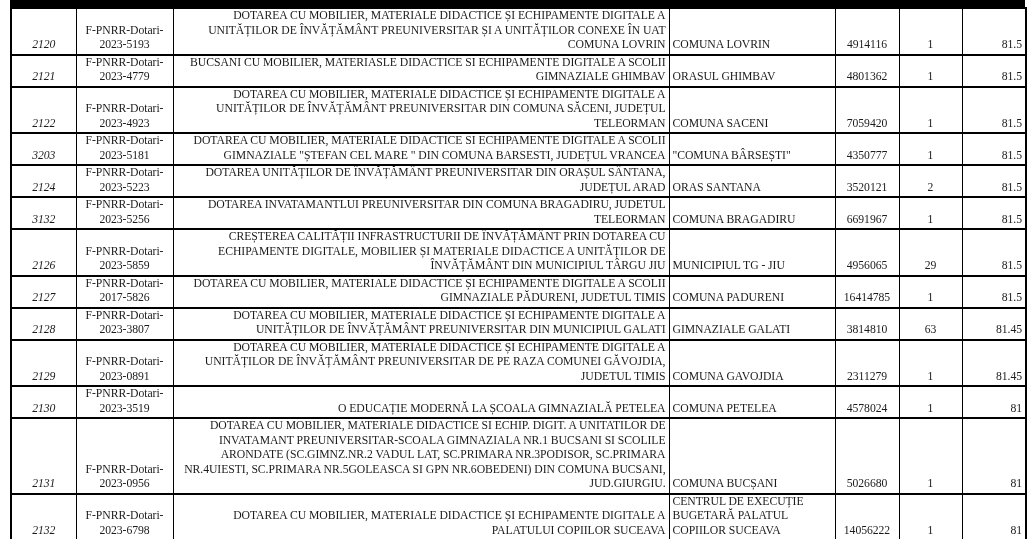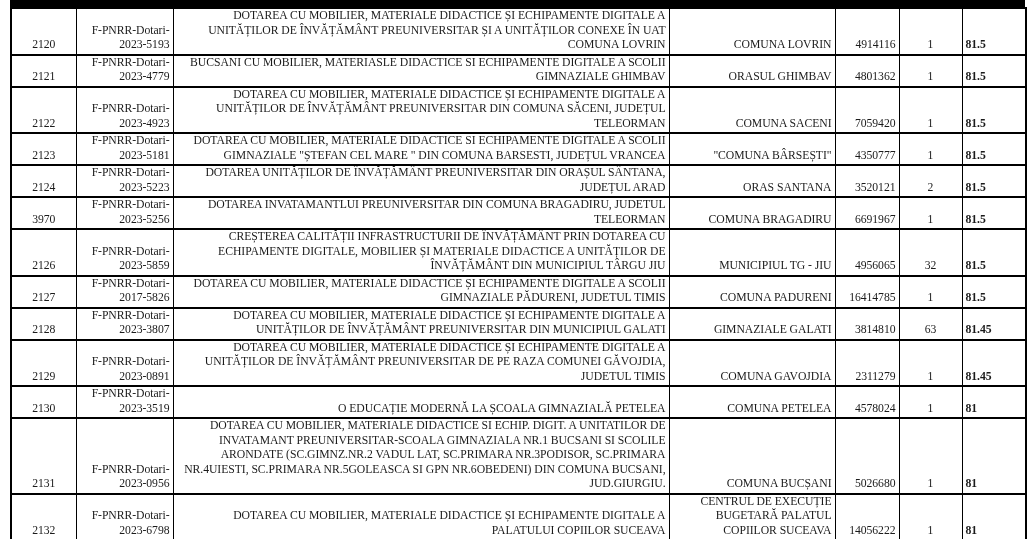--- a/index.html
+++ b/index.html
@@ -41,27 +41,27 @@
     border-right: 1px solid #000000;
     border-top: 2px solid #000000;
     border-bottom: 2px solid #000000;
     font-size: 11.7px;
     line-height: 14.5px;
     letter-spacing: -0.05px;
     padding: 0 3px 1px 3px;
     vertical-align: bottom;
     overflow: hidden;
   }
-  td.c-no    { text-align: center; }
-  td.c-code  { text-align: right; word-wrap: break-word; }
+  td.c-no    { text-align: center; font-style: italic; }
+  td.c-code  { text-align: center; word-wrap: break-word; }
   td.c-title { text-align: right; vertical-align: top; padding-top: 1px; }
-  td.c-ben   { text-align: right; }
-  td.c-amt   { text-align: right; }
+  td.c-ben   { text-align: left; }
+  td.c-amt   { text-align: center; }
   td.c-cnt   { text-align: center; }
-  td.c-score { text-align: left; font-weight: bold; }
+  td.c-score { text-align: right; }
 </style>
 </head>
 <body>
 
 <div class="page">
   <div class="topbar"></div>
 
   <table class="grid">
     <colgroup>
       <col style="width:65px">
@@ -94,53 +94,53 @@
       <tr>
         <td class="c-no">2122</td>
         <td class="c-code">F-PNRR-Dotari-2023-4923</td>
         <td class="c-title">DOTAREA CU MOBILIER, MATERIALE DIDACTICE ȘI ECHIPAMENTE DIGITALE A UNITĂȚILOR DE ÎNVĂȚĂMÂNT PREUNIVERSITAR DIN COMUNA SĂCENI, JUDEȚUL TELEORMAN</td>
         <td class="c-ben">COMUNA SACENI</td>
         <td class="c-amt">7059420</td>
         <td class="c-cnt">1</td>
         <td class="c-score">81.5</td>
       </tr>
       <tr>
-        <td class="c-no">2123</td>
+        <td class="c-no">3203</td>
         <td class="c-code">F-PNRR-Dotari-2023-5181</td>
         <td class="c-title">DOTAREA CU MOBILIER, MATERIALE DIDACTICE SI ECHIPAMENTE DIGITALE A SCOLII GIMNAZIALE "ȘTEFAN CEL MARE " DIN COMUNA BARSESTI, JUDEȚUL VRANCEA</td>
         <td class="c-ben">"COMUNA BÂRSEȘTI"</td>
         <td class="c-amt">4350777</td>
         <td class="c-cnt">1</td>
         <td class="c-score">81.5</td>
       </tr>
       <tr>
         <td class="c-no">2124</td>
         <td class="c-code">F-PNRR-Dotari-2023-5223</td>
         <td class="c-title">DOTAREA UNITĂȚILOR DE ÎNVĂȚĂMÂNT PREUNIVERSITAR DIN ORAȘUL SÂNTANA, JUDEȚUL ARAD</td>
         <td class="c-ben">ORAS SANTANA</td>
         <td class="c-amt">3520121</td>
         <td class="c-cnt">2</td>
         <td class="c-score">81.5</td>
       </tr>
       <tr>
-        <td class="c-no">3970</td>
+        <td class="c-no">3132</td>
         <td class="c-code">F-PNRR-Dotari-2023-5256</td>
         <td class="c-title">DOTAREA INVATAMANTLUI PREUNIVERSITAR DIN COMUNA BRAGADIRU, JUDETUL TELEORMAN</td>
         <td class="c-ben">COMUNA BRAGADIRU</td>
         <td class="c-amt">6691967</td>
         <td class="c-cnt">1</td>
         <td class="c-score">81.5</td>
       </tr>
       <tr>
         <td class="c-no">2126</td>
         <td class="c-code">F-PNRR-Dotari-2023-5859</td>
         <td class="c-title">CREȘTEREA CALITĂȚII INFRASTRUCTURII DE ÎNVĂȚĂMÂNT PRIN DOTAREA CU ECHIPAMENTE DIGITALE, MOBILIER ȘI MATERIALE DIDACTICE A UNITĂȚILOR DE ÎNVĂȚĂMÂNT DIN MUNICIPIUL TÂRGU JIU</td>
         <td class="c-ben">MUNICIPIUL TG - JIU</td>
         <td class="c-amt">4956065</td>
-        <td class="c-cnt">32</td>
+        <td class="c-cnt">29</td>
         <td class="c-score">81.5</td>
       </tr>
       <tr>
         <td class="c-no">2127</td>
         <td class="c-code">F-PNRR-Dotari-2017-5826</td>
         <td class="c-title">DOTAREA CU MOBILIER, MATERIALE DIDACTICE ȘI ECHIPAMENTE DIGITALE A SCOLII GIMNAZIALE PĂDURENI, JUDETUL TIMIS</td>
         <td class="c-ben">COMUNA PADURENI</td>
         <td class="c-amt">16414785</td>
         <td class="c-cnt">1</td>
         <td class="c-score">81.5</td>

